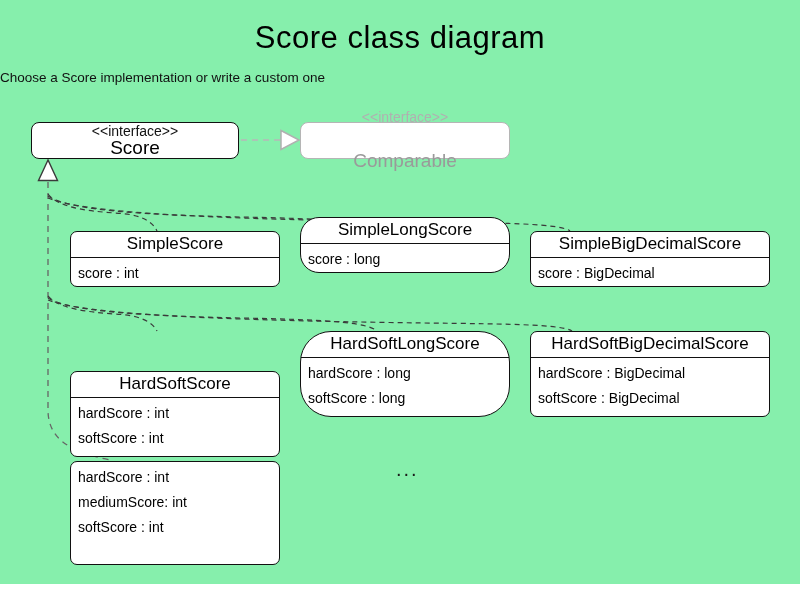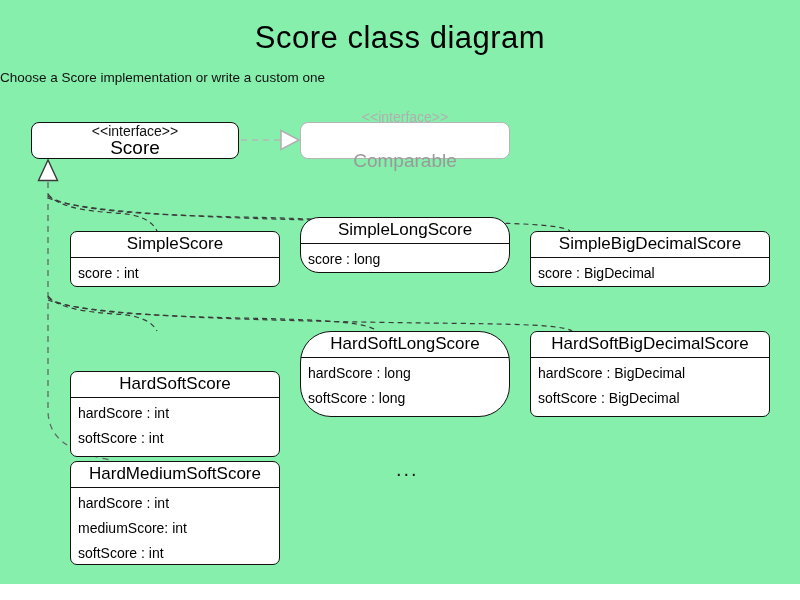--- a/index.html
+++ b/index.html
@@ -166,21 +166,20 @@
 
   <div class="class-box" style="left:530px; top:331px; width:240px; height:86px;">
     <div class="chead">HardSoftBigDecimalScore</div>
     <div class="cattrs">
       <div class="cattr">hardScore : BigDecimal</div>
       <div class="cattr">softScore : BigDecimal</div>
     </div>
   </div>
 
   <div class="class-box" style="left:70px; top:461px; width:210px; height:104px;">
-    <div class="chead">HardMediumSoftScore</div>
     <div class="cattrs">
       <div class="cattr">hardScore : int</div>
       <div class="cattr">mediumScore: int</div>
       <div class="cattr">softScore : int</div>
     </div>
   </div>
 
   <div class="ellipsis">...</div>
 
 </div>

